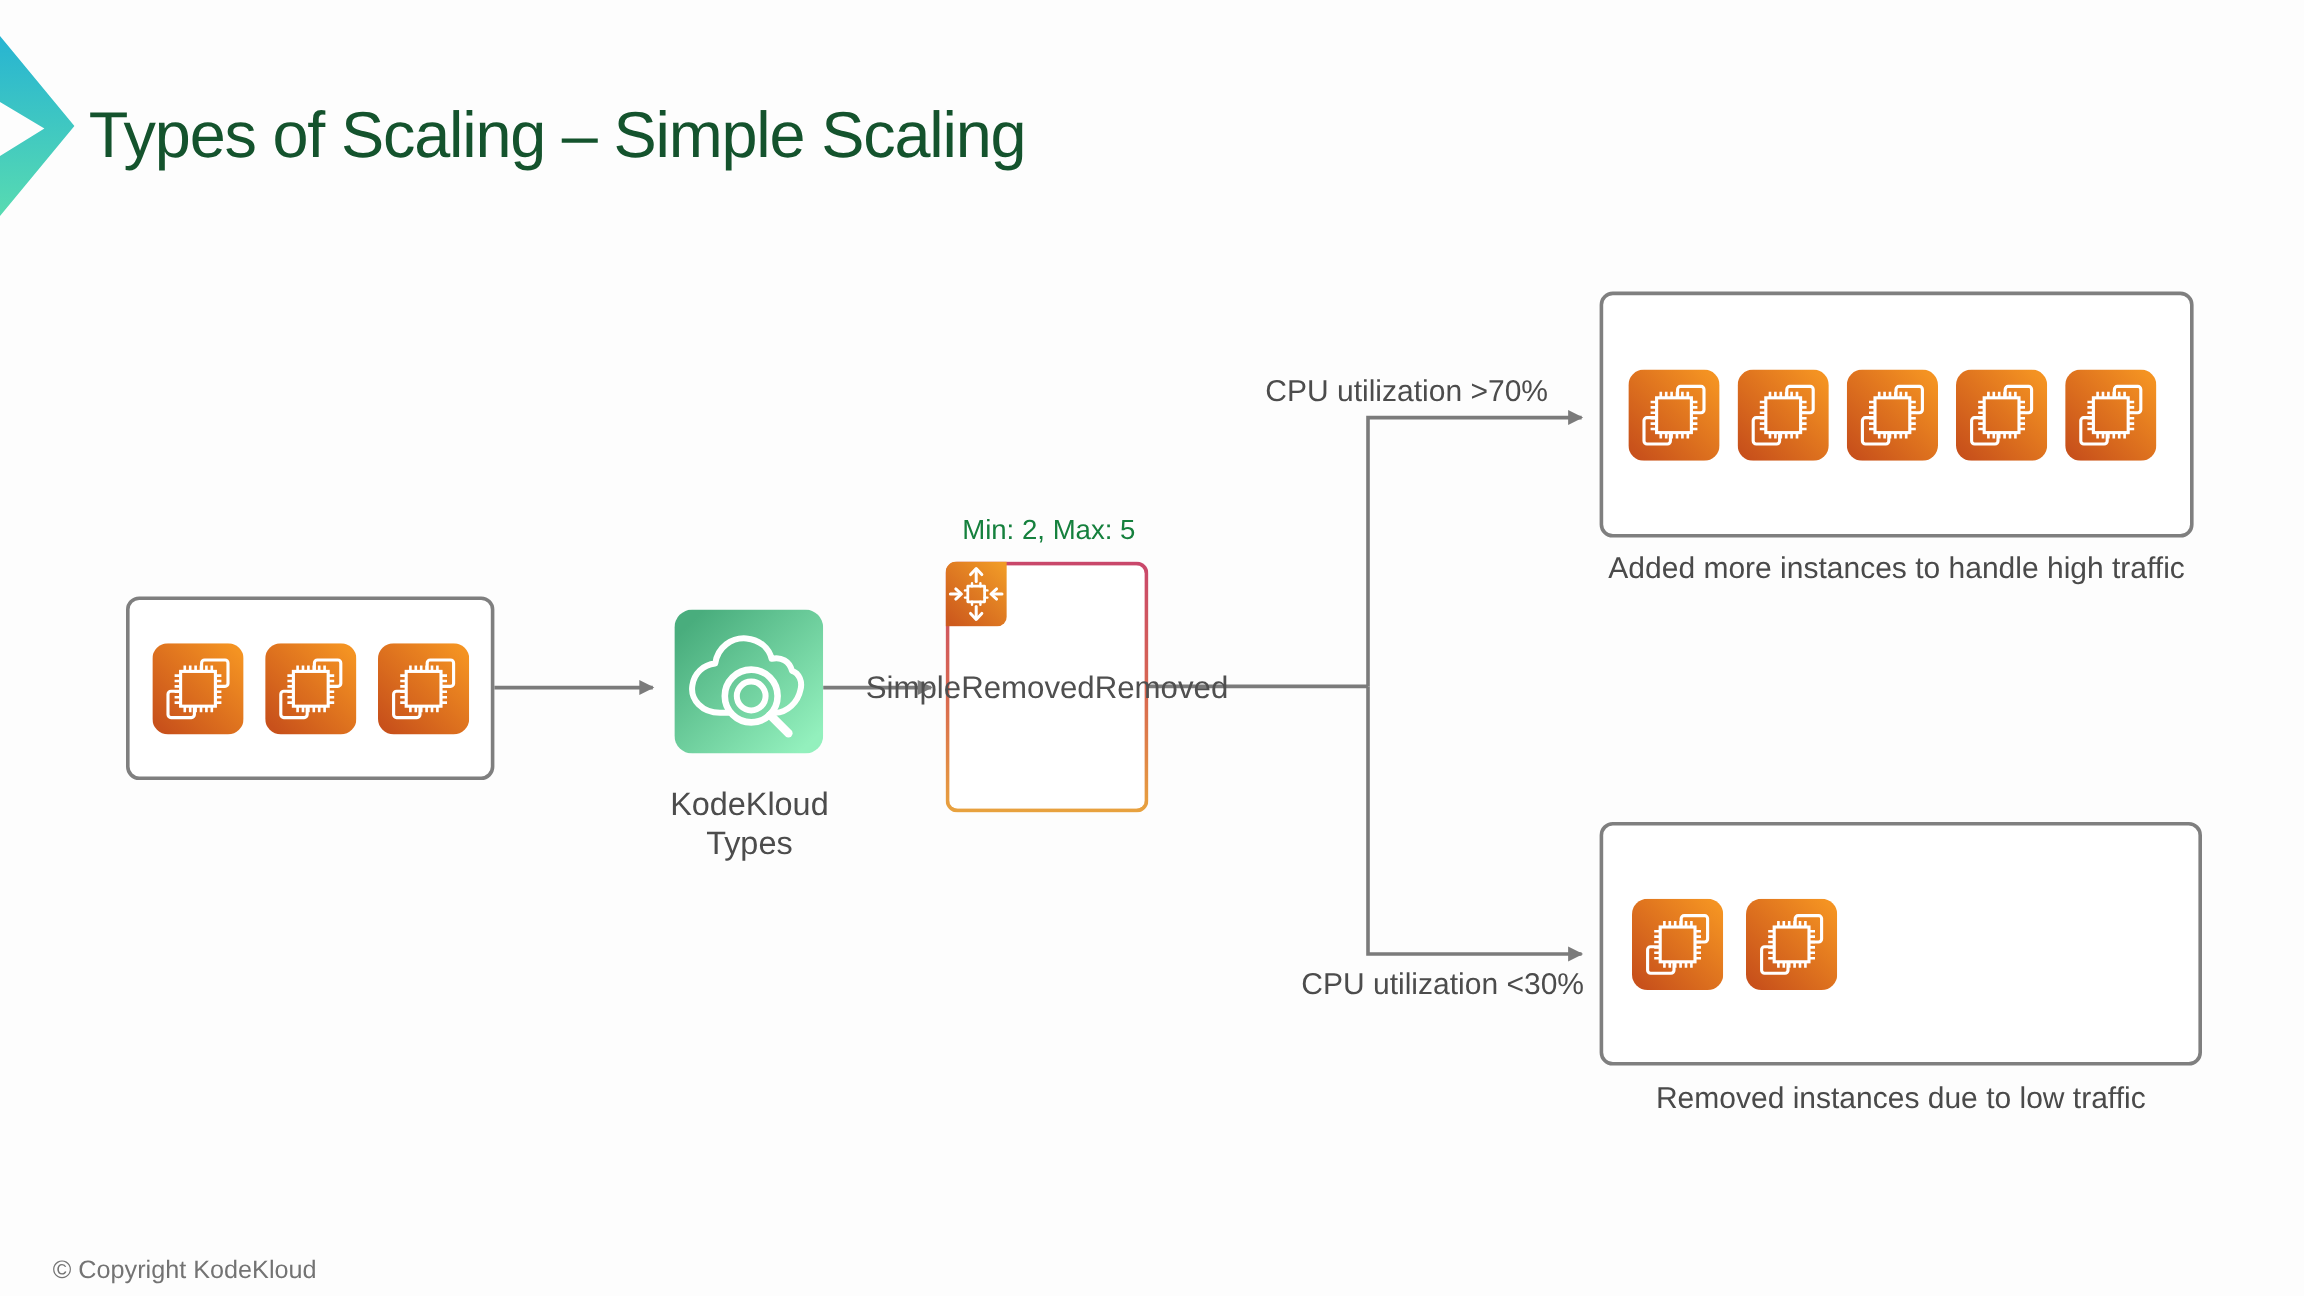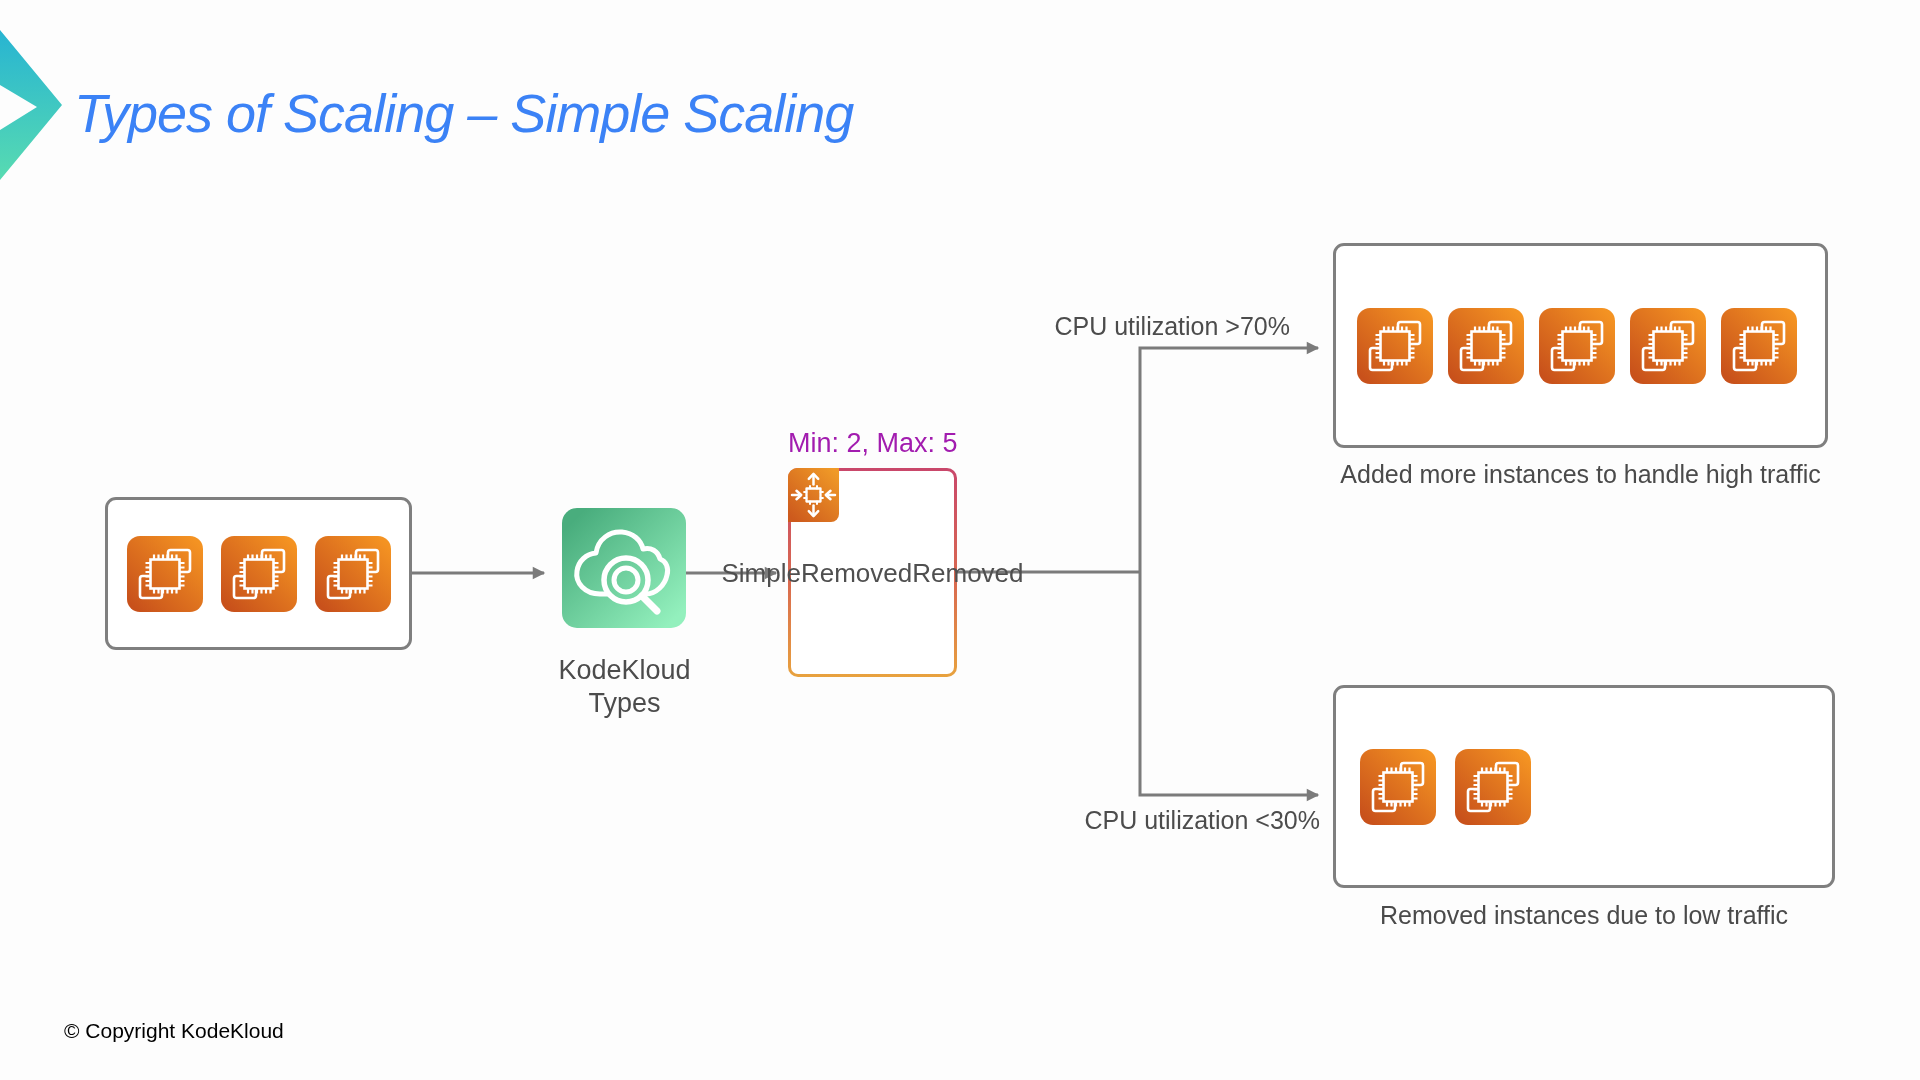--- a/index.html
+++ b/index.html
@@ -7,23 +7,22 @@
     width:1920px;height:1080px;position:relative;overflow:hidden;
     background:#fdfdfd;
     font-family:"Liberation Sans", sans-serif;
     -webkit-font-smoothing:antialiased;
   }
   .abs{position:absolute;}
 
   
   #page-title{
     left:74px;top:82px;
-    font-size:54px;letter-spacing:-1px;color:#3b82f6;font-weight:400;
+    font-size:54px;letter-spacing:-1px;color:#14532d;font-weight:400;
     white-space:nowrap;
-    font-style:italic;
   }
 
   
   .group-box{
     box-sizing:border-box;border:3px solid #7f7f7f;border-radius:11px;
     background:#ffffff;display:flex;align-items:center;
   }
   .icon-row{display:flex;gap:18px;}
   .ec2{width:76px;height:76px;display:block;}
   .ec2 svg{display:block;}
@@ -33,22 +32,22 @@
 
   
   #cloudwatch-icon{left:562px;top:508px;}
   #cloudwatch-label{
     left:537px;top:654px;width:175px;text-align:center;
     font-size:27px;line-height:33px;color:#4c4c4c;
   }
 
   
   #policy-annotation{
-    left:788px;top:428px;width:172px;
-    font-size:27px;color:#a21caf;white-space:nowrap;
+    left:788px;top:428px;width:172px;text-align:center;
+    font-size:23px;color:#15803d;white-space:nowrap;
   }
   #policy-box{
     left:788px;top:468px;width:169px;height:209px;box-sizing:border-box;
     border:3px solid transparent;border-radius:10px;
     background:linear-gradient(#fff,#fff) padding-box,
                linear-gradient(180deg,#c9476b 0%,#d96a4f 55%,#e8a23e 100%) border-box;
     display:flex;flex-direction:row;justify-content:center;align-items:center;
   }
   #policy-box .policy-line{font-size:26px;line-height:30px;color:#4f4f4f;text-align:center;}
   #autoscaling-badge{left:-3px;top:-3px;width:51px;height:54px;
@@ -64,21 +63,21 @@
   
   #scale-out-box{left:1333px;top:243px;width:495px;height:205px;padding-left:21px;}
   #scale-in-box{left:1333px;top:685px;width:502px;height:203px;padding-left:24px;}
   .box-caption{
     font-size:25px;color:#4a4a4a;text-align:center;white-space:nowrap;
   }
   #caption-scale-out{left:1313px;top:460px;width:535px;}
   #caption-scale-in{left:1333px;top:901px;width:502px;}
 
   
-  #footer-copyright{left:44px;top:1019px;font-size:21px;color:#000000;margin-left:20px;}
+  #footer-copyright{left:44px;top:1047px;font-size:21px;color:#737373;}
 
   
   #title-chevron{left:0;top:30px;}
 </style>
 </head>
 <body>
 
 <svg width="0" height="0" style="position:absolute" aria-hidden="true">
   <defs>
     <linearGradient id="ec2grad" gradientUnits="userSpaceOnUse" x1="6" y1="70" x2="70" y2="6">

